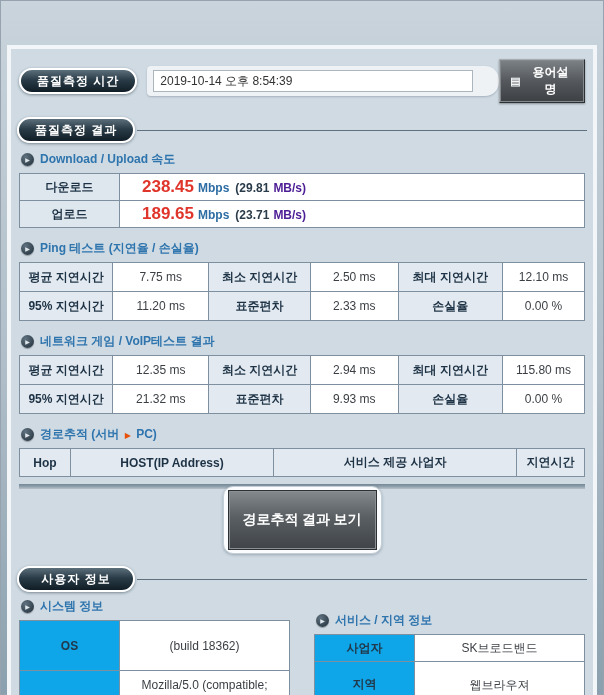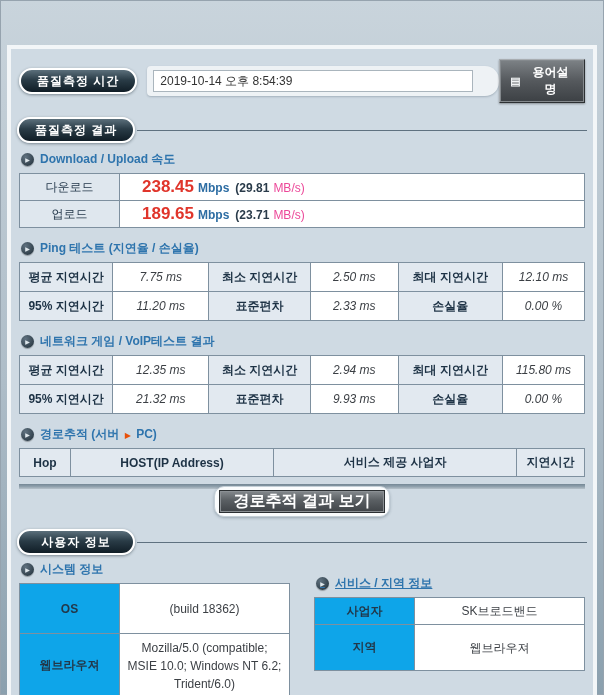--- a/index.html
+++ b/index.html
@@ -41,51 +41,51 @@
                font-size:12px; margin:0 0 5px 2px; }
   .bullet { width:13px; height:13px; border-radius:50%; flex:0 0 auto;
             background:radial-gradient(circle at 35% 30%, #607280, #1e2c36);
             color:#dfe7ec; font-size:6px; display:inline-flex; align-items:center;
             justify-content:center; box-shadow:0 1px 1px rgba(0,0,0,.3); }
   .route-arrow { color:#e8500a; font-size:8px; margin:0 2px; }
 
   table { border-collapse:collapse; width:100%; background:#fff; }
   td { border:1px solid #7e909f; font-size:12px; padding:3px 5px; vertical-align:middle; }
   .th-cell { background:#e2e9f0; color:#1d3245; font-weight:bold; text-align:center; }
-  .val-cell { background:#ffffff; text-align:center; color:#3b3f44;font-style:italic; }
+  .val-cell { background:#ffffff; text-align:center; color:#3b3f44; }
 
   
   .speed-table td { height:27px; }
-  .speed-label { width:100px; background:#dfe7ee; color:#1d3245; font-weight:normal; text-align:center; }
+  .speed-label { width:100px; background:#dfe7ee; color:#1d3245; font-weight:bold; text-align:center; }
   .speed-val-cell { background:#fff; text-align:left; padding-left:22px; }
   .speed-value { color:#e0352b; font-size:17px; font-weight:bold; }
   .speed-unit { color:#2d6da3; font-weight:bold; margin-left:4px; }
   .speed-alt { color:#2a3b4a; font-weight:bold; margin-left:6px; }
-  .speed-alt-unit { color:#ec4899; font-weight:normal; margin-left:4px; }
+  .speed-alt-unit { color:#4c1d95; font-weight:bold; margin-left:4px; }
 
   .ping-table td { height:29px; }
 
   .route-table td { height:28px; }
   .route-bar { height:5px; margin-top:7px;
                background:linear-gradient(180deg,#74героя8795 0%,#74з8795 40%,#b3bfc9 100%);
                background:linear-gradient(180deg,#74в8795,#b3bfc9);
                background:linear-gradient(180deg,#748795 0%,#8fa0ac 50%,#b7c2cb 100%); }
   .route-btn-row { display:flex; justify-content:center; margin-top:-3px; }
   .btn-pill { background:#fafcfd; border:1px solid #c4cfd7; border-radius:10px; padding:3px 4px;
               box-shadow:0 1px 3px rgba(30,50,65,.3); }
   .dark-btn { background:linear-gradient(180deg,#84898d 0%,#5a5f63 45%,#404448 100%);
               border:1px solid #2c3033; box-shadow:inset 0 0 0 1px #8b9094;
-              color:#fff; font-weight:bold; font-size:16px; padding:0 14px; cursor:pointer;
-              font-family:Liberation Sans, sans-serif; }
+              color:#fff; font-weight:bold; font-size:14px; padding:20px 14px; cursor:pointer;
+              font-family:Liberation Serif, serif; }
 
   
   .user-cols { display:flex; gap:24px; margin:6px 2px 0 2px; }
   .col-left { width:281px; }
   .col-right { width:281px; }
-  .col-right .sub-title { margin-top:14px;text-decoration:underline; }
+  .col-right .sub-title { margin-top:14px; }
   .info-table td { padding:3px 6px; }
   .info-label { width:100px; background:#0ea5e9; color:#22384a; font-weight:bold; text-align:center; }
   .info-value { background:#fff; text-align:center; color:#3b3f44; line-height:1.5; }
   .sys-table tr:nth-child(1) td { height:50px; }
   .sys-table tr:nth-child(2) td { height:64px; }
   .sys-table tr:nth-child(n+3) td { height:26px;padding-left:8px; }
   .svc-table tr:nth-child(1) td { height:27px; }
   .svc-table tr:nth-child(2) td { height:46px; }
   .svc-table tr:nth-child(3) td { height:25px; }
   .svc-table tr:nth-child(4) td { height:29px; }

